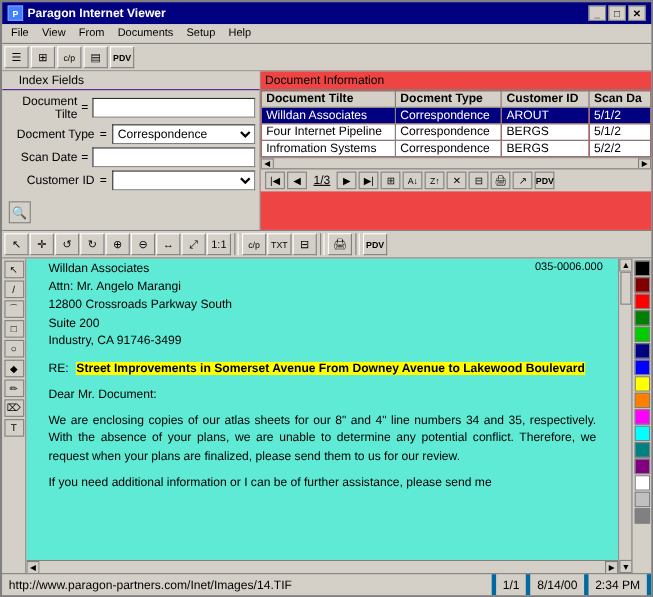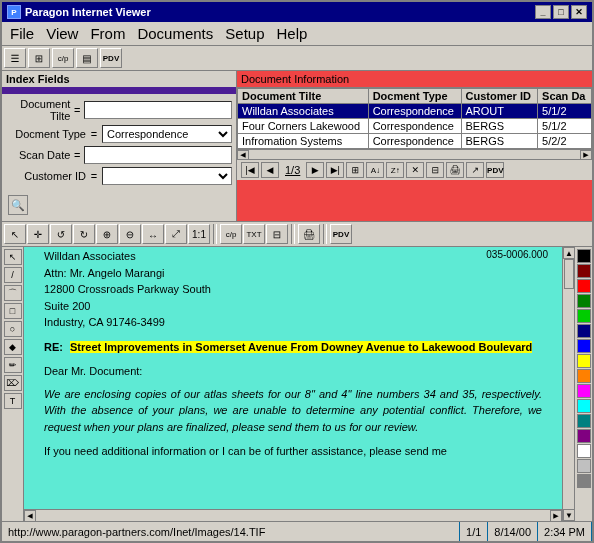--- a/index.html
+++ b/index.html
@@ -7,31 +7,31 @@
 
     
     .window { width: 594px; height: 543px; border: 2px solid #808080; background: #d4d0c8; display: flex; flex-direction: column; }
     .title-bar { background: #000080; color: white; padding: 3px 5px; display: flex; align-items: center; justify-content: space-between; font-size: 11px; font-weight: bold; }
     .title-bar-left { display: flex; align-items: center; gap: 4px; }
     .title-icon { width: 14px; height: 14px; background: #4080ff; border: 1px solid #80a0ff; display: flex; align-items: center; justify-content: center; font-size: 8px; color: white; }
     .title-controls { display: flex; gap: 2px; }
     .title-btn { width: 16px; height: 14px; background: #d4d0c8; border: 1px solid #808080; display: flex; align-items: center; justify-content: center; font-size: 9px; color: black; cursor: pointer; }
 
     
-    .menu-bar { background: #d4d0c8; border-bottom: 1px solid #808080; display: flex; gap: 0; padding: 2px 2px; font-size: 15px; }
+    .menu-bar { background: #d4d0c8; border-bottom: 1px solid #808080; display: flex; gap: 0; padding: 2px 2px; font-size: 10px; }
     .menu-item { padding: 1px 6px; cursor: pointer; }
 
     
     .toolbar { background: #d4d0c8; border-bottom: 1px solid #808080; padding: 2px; display: flex; align-items: center; gap: 2px; flex-wrap: wrap; }
     .tb-btn { width: 22px; height: 20px; background: #d4d0c8; border: 1px solid #808080; border-top-color: #ffffff; border-left-color: #ffffff; display: flex; align-items: center; justify-content: center; font-size: 10px; cursor: pointer; }
     .tb-sep { width: 4px; height: 20px; border-left: 1px solid #808080; border-right: 1px solid #ffffff; margin: 0 2px; }
 
     
     .left-panel { width: 235px; border-right: 1px solid #808080; display: flex; flex-direction: column; background: #d4d0c8; }
-    .panel-title { background: #d4d0c8; padding: 2px 4px; font-size: 11px; border-bottom: 7px solid #4c1d95; font-weight: bold; }
+    .panel-title { background: #d4d0c8; padding: 2px 15px; font-size: 11px; border-bottom: 1px solid #4c1d95; }
     .index-fields { padding: 4px; display: flex; flex-direction: column; gap: 3px; }
     .field-row { display: flex; align-items: center; gap: 2px; font-size: 11px; }
     .field-label { width: 80px; text-align: right; font-size: 11px; }
     .field-eq { width: 12px; text-align: center; }
     .field-input { flex: 1; height: 18px; border: 1px inset #808080; background: white; font-size: 11px; padding: 0 2px; }
     .field-select { flex: 1; height: 18px; border: 1px inset #808080; background: white; font-size: 11px; }
     .search-btn { width: 20px; height: 20px; margin: 4px; background: #d4d0c8; border: 1px solid #808080; display: flex; align-items: center; justify-content: center; }
 
     
     .right-panel { flex: 1; display: flex; flex-direction: column; background: #ef4444; }
@@ -53,21 +53,21 @@
     
     .doc-display-area { display: flex; flex: 1; overflow: hidden; }
     .doc-left-tools { width: 22px; background: #d4d0c8; border-right: 1px solid #808080; display: flex; flex-direction: column; align-items: center; padding: 2px 0; gap: 2px; }
     .tool-btn { width: 18px; height: 16px; background: #d4d0c8; border: 1px solid #808080; display: flex; align-items: center; justify-content: center; font-size: 9px; cursor: pointer; }
     .doc-viewer { flex: 1; background: #5eead4; overflow: hidden; position: relative; padding: 1px 20px; font-size: 11px; }
     .doc-right-colors { width: 18px; background: #d4d0c8; border-left: 1px solid #808080; display: flex; flex-direction: column; align-items: center; padding: 2px 0; gap: 1px; }
     .color-btn { width: 14px; height: 14px; border: 1px solid #808080; cursor: pointer; }
 
     
     .status-bar { height: 20px; background: #d4d0c8; border-top: 1px solid #808080; display: flex; align-items: center; font-size: 11px; }
-    .status-item { padding: 0 6px; border-right: 1px solid #0369a1; height: 100%; display: flex; align-items: center; }
+    .status-item { padding: 0 6px; border-right: 4px solid #0369a1; height: 100%; display: flex; align-items: center; }
     .status-url { flex: 1; }
 
     
     .highlight { background: #ffff00; font-weight: bold; }
 
     
     .doc-content { font-size: 11px; line-height: 1.5; }
     .doc-address { margin-bottom: 8px; }
     .doc-re { margin-bottom: 8px; }
     .doc-body { text-align: justify; }
@@ -168,21 +168,21 @@
             </tr>
           </thead>
           <tbody>
             <tr class="selected">
               <td>Willdan Associates</td>
               <td>Correspondence</td>
               <td>AROUT</td>
               <td>5/1/2</td>
             </tr>
             <tr>
-              <td>Four Corners Lakewood</td>
+              <td>Four Internet Pipeline</td>
               <td>Correspondence</td>
               <td>BERGS</td>
               <td>5/1/2</td>
             </tr>
             <tr>
               <td>Infromation Systems</td>
               <td>Correspondence</td>
               <td>BERGS</td>
               <td>5/2/2</td>
             </tr>
@@ -254,25 +254,25 @@
         <div class="doc-id-badge">035-0006.000</div>
         <div class="doc-content">
           <div class="doc-address">
             <div>Willdan Associates</div>
             <div>Attn:  Mr. Angelo Marangi</div>
             <div>12800 Crossroads Parkway South</div>
             <div>Suite 200</div>
             <div>Industry, CA 91746-3499</div>
           </div>
           <div class="doc-re">
-            <span style="font-weight:bold;">RE:</span>
+            <span style="font-weight:normal;">RE:</span>
             <span class="highlight" style="margin-left:4px;">Street Improvements in Somerset Avenue From Downey Avenue to Lakewood Boulevard</span>
           </div>
           <div style="margin-bottom:6px;">Dear Mr. Document:</div>
-          <div class="doc-body" style="margin-bottom:8px;font-style:italic;">We are enclosing copies of our atlas sheets for our 8" and 4" line numbers 34 and 35, respectively.  With the absence of your plans, we are unable to determine any potential conflict.  Therefore, we request when your plans are finalized, please send them to us for our review.</div>
+          <div class="doc-body" style="margin-bottom:8px;">We are enclosing copies of our atlas sheets for our 8" and 4" line numbers 34 and 35, respectively.  With the absence of your plans, we are unable to determine any potential conflict.  Therefore, we request when your plans are finalized, please send them to us for our review.</div>
           <div class="doc-body">If you need additional information or I can be of further assistance, please send me</div>
         </div>
       </div>
 
       <div class="horiz-scroll">
         <div style="width:12px;height:12px;background:#d4d0c8;border:1px solid #808080;display:flex;align-items:center;justify-content:center;font-size:7px;">◀</div>
         <div style="flex:1;background:#d4d0c8;"></div>
         <div style="width:12px;height:12px;background:#d4d0c8;border:1px solid #808080;display:flex;align-items:center;justify-content:center;font-size:7px;">▶</div>
       </div>
     </div>

